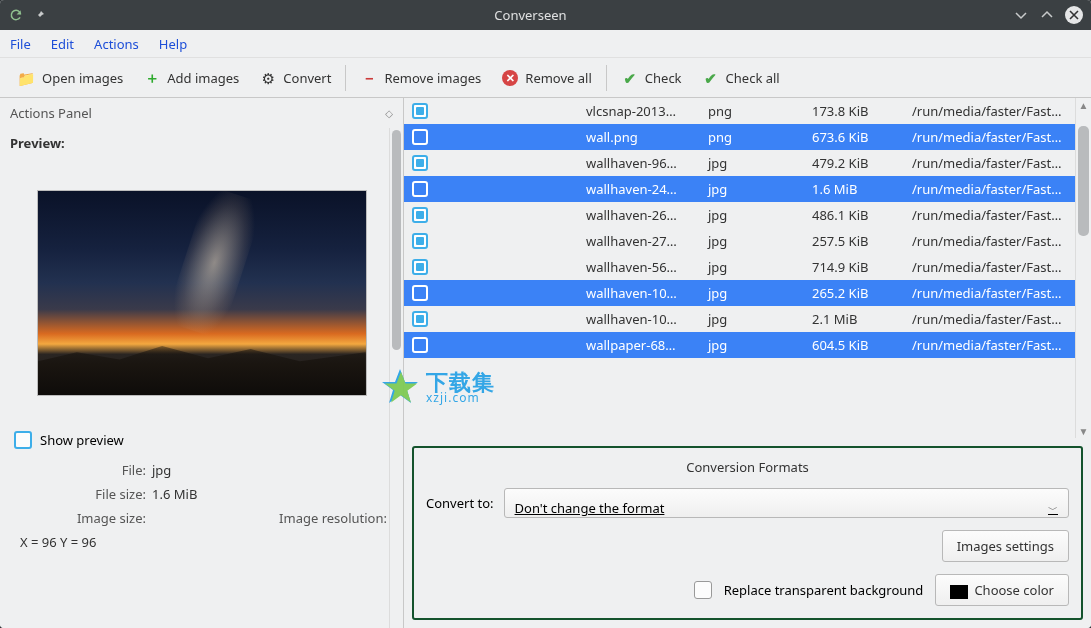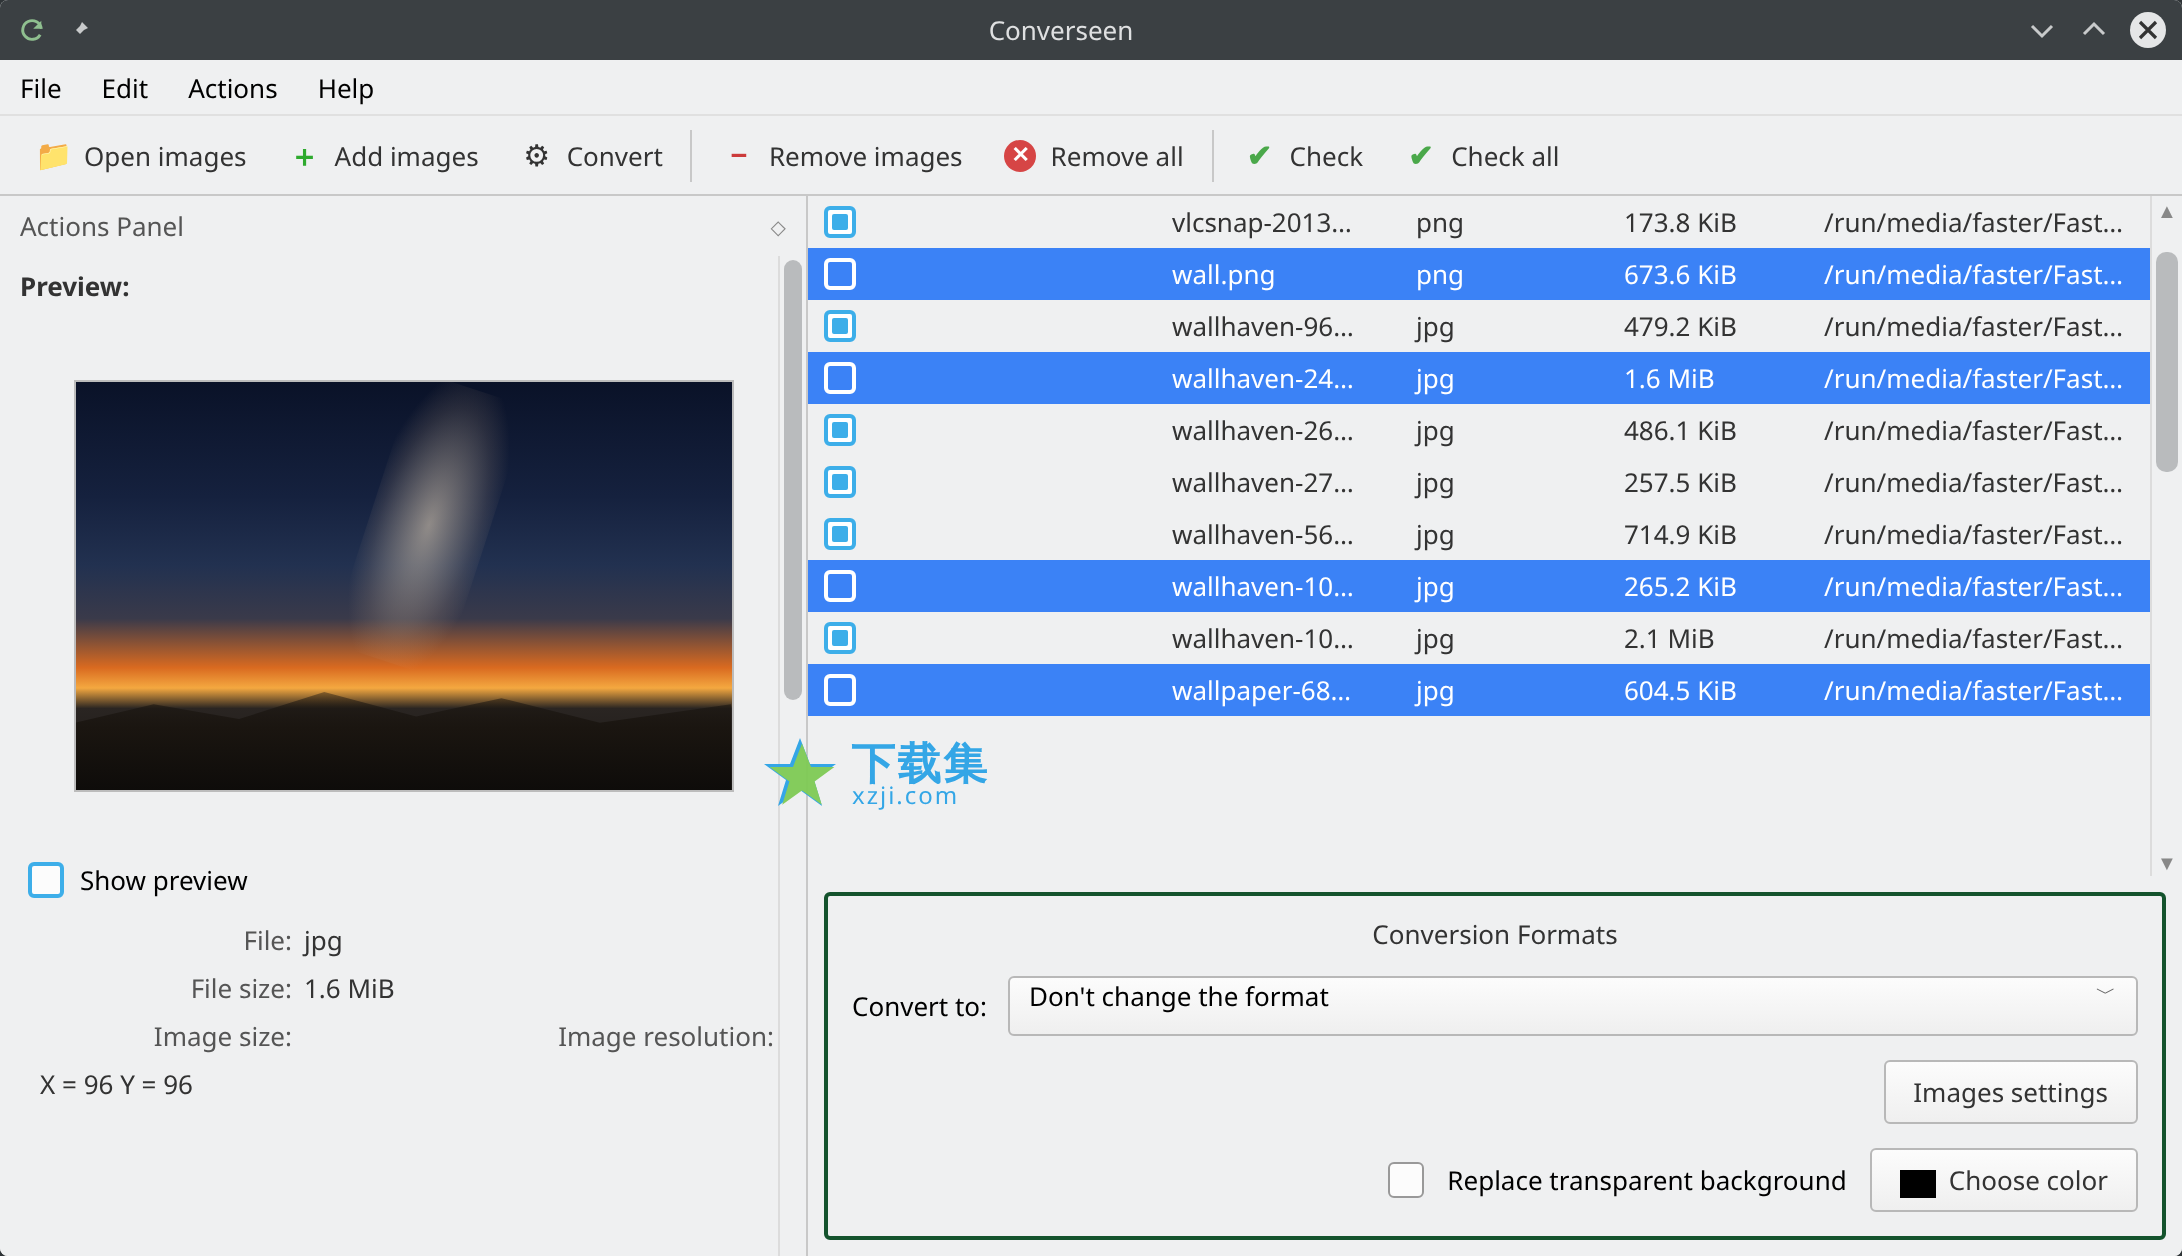--- a/index.html
+++ b/index.html
@@ -6,21 +6,21 @@
 body { background: #2f3437; width: 1091px; height: 628px; overflow: hidden; }
 .window { width: 1091px; height: 628px; background: #eff0f1; display: flex; flex-direction: column; border-radius: 4px; overflow: hidden; }
 .titlebar { background: #3b4043; height: 30px; display: flex; align-items: center; color: #dfe0e1; padding: 0 8px; }
 .titlebar .left-icons { display: flex; gap: 8px; align-items: center; }
 .titlebar .title { flex: 1; text-align: center; font-size: 13px; }
 .titlebar .right-icons { display: flex; gap: 10px; align-items: center; }
 .tb-icon { width: 16px; height: 16px; display: flex; align-items: center; justify-content: center; }
 .tb-close { width: 18px; height: 18px; border-radius: 50%; background: #e5e6e7; color: #333; display: flex; align-items: center; justify-content: center; font-size: 11px; font-weight: bold; }
 
 .menubar { height: 28px; background: #eff0f1; display: flex; align-items: center; padding: 0 10px; gap: 20px; border-bottom: 1px solid #e0e0e0; }
-.menubar span { color: #000000; cursor: default; }
+.menubar span { color: #1d4ed8; cursor: default; }
 
 .toolbar { height: 40px; background: #eff0f1; display: flex; align-items: center; padding: 0 8px; border-bottom: 1px solid #c8c8c8; }
 .toolbar .tbtn { display: flex; align-items: center; gap: 6px; padding: 4px 10px; border-radius: 3px; cursor: default; color: #333; height: 32px; }
 .toolbar .tsep { width: 1px; height: 26px; background: #c8c8c8; margin: 0 4px; }
 .ticon { width: 18px; height: 18px; display: inline-flex; align-items: center; justify-content: center; font-size: 15px; }
 
 .content { flex: 1; display: flex; background: #eff0f1; overflow: hidden; }
 .left-panel { width: 404px; display: flex; flex-direction: column; border-right: 1px solid #c8c8c8; }
 .panel-header { display: flex; align-items: center; padding: 6px 10px; color: #555; }
 .panel-header .spacer { flex: 1; }
@@ -59,21 +59,21 @@
 .row.sel .rchk { border-color: #fff; background: transparent; }
 .table-scroll { position: absolute; right: 0; top: 0; bottom: 0; width: 16px; background: #eff0f1; border-left: 1px solid #dcdcdc; }
 .table-scroll .sthumb { position: absolute; left: 2px; right: 2px; top: 28px; height: 110px; background: #b9bbbd; border-radius: 5px; }
 .table-scroll .arrow { position: absolute; left: 0; right: 0; height: 14px; display: flex; align-items: center; justify-content: center; color: #888; font-size: 10px; }
 .table-scroll .up { top: 0; }
 .table-scroll .down { bottom: 0; }
 
 .bottom-box { margin: 8px; border: 2px solid #14532d; border-radius: 3px; padding: 10px 12px 12px 12px; display: flex; flex-direction: column; gap: 12px; background: #eff0f1; }
 .bottom-title { text-align: center; color: #333; }
 .convert-row { display: flex; align-items: center; gap: 10px; }
-.dropdown { flex: 1; display: flex; align-items: flex-start; justify-content: space-between; border: 1px solid #b8b8b8; border-radius: 3px; background: linear-gradient(#fcfcfc,#efefef); height: 30px; padding: 0 10px; }
+.dropdown { flex: 1; display: flex; align-items: flex-end; justify-content: space-between; border: 1px solid #b8b8b8; border-radius: 3px; background: linear-gradient(#fcfcfc,#efefef); height: 30px; padding: 0 10px; text-decoration: underline; }
 .dropdown .dd-arrow { color: #666; font-size: 10px; }
 .btn { border: 1px solid #b8b8b8; border-radius: 3px; background: linear-gradient(#fcfcfc,#efefef); padding: 6px 14px; color: #333; }
 .row-right { display: flex; justify-content: flex-end; }
 .replace-row { display: flex; justify-content: flex-end; align-items: center; gap: 12px; }
 .plain-check { width: 18px; height: 18px; border: 1px solid #999; border-radius: 3px; background: #fcfcfc; }
 .color-swatch { width: 18px; height: 14px; background: #000; display: inline-block; margin-right: 6px; vertical-align: middle; }
 
 .watermark { position: absolute; left: 380px; top: 367px; pointer-events: none; display: flex; align-items: center; gap: 6px; z-index: 50; opacity: 0.95; }
 .wm-star { width: 40px; height: 40px; }
 .wm-text { display: flex; flex-direction: column; line-height: 1; }

